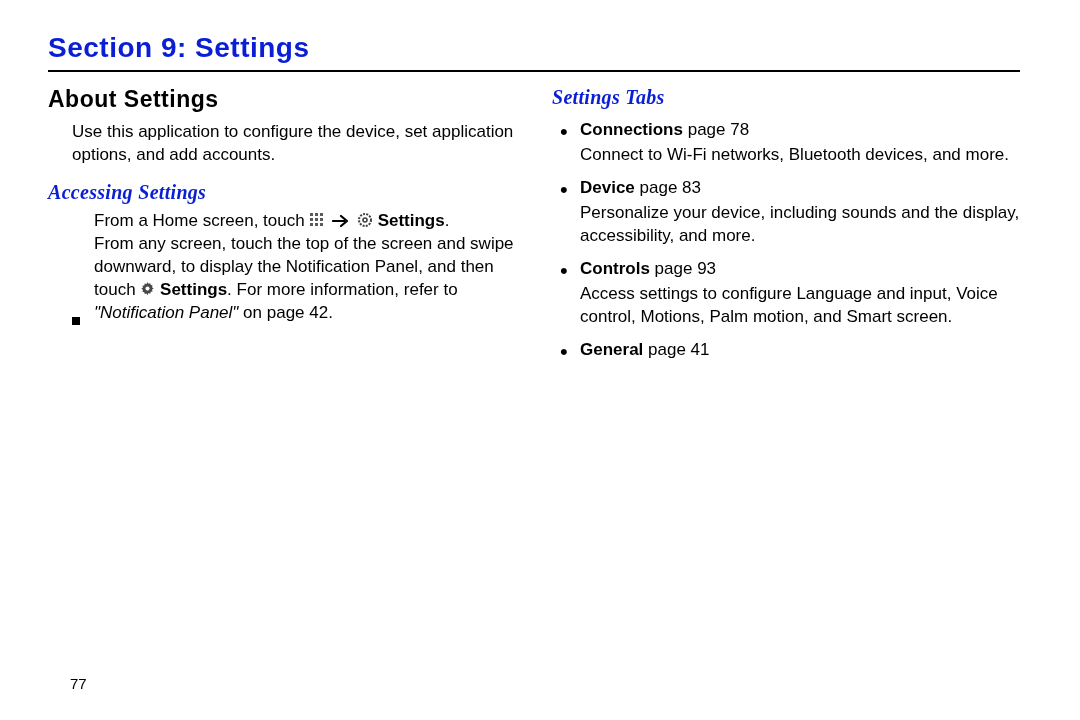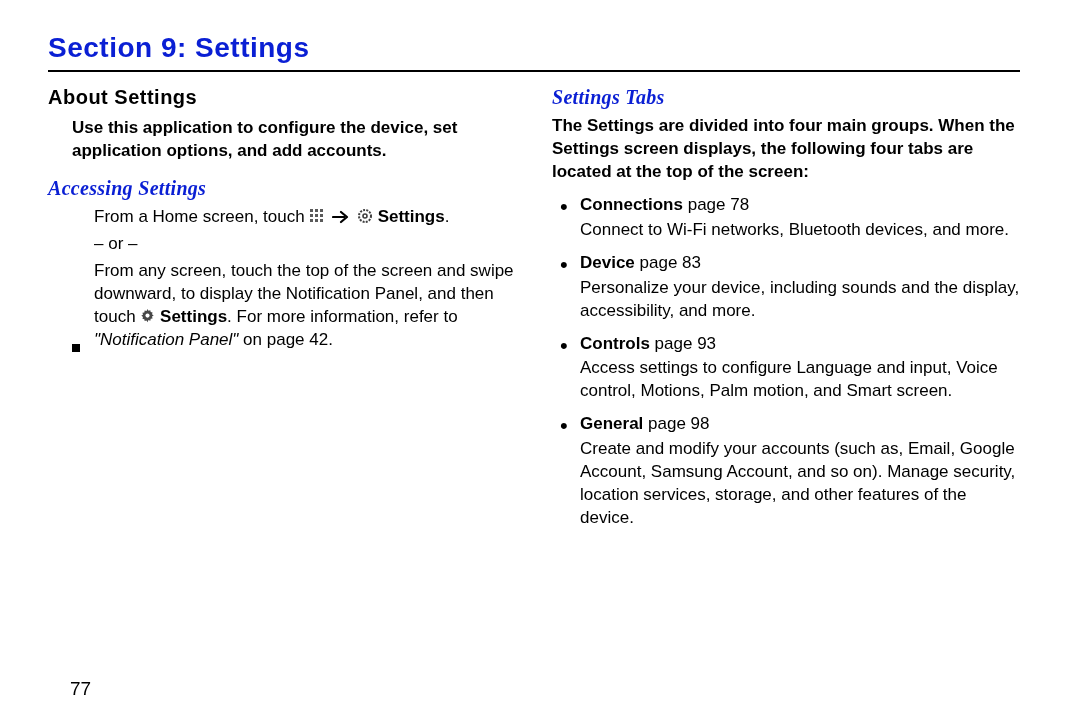--- a/index.html
+++ b/index.html
@@ -34,39 +34,39 @@
     display: flex;
     gap: 36px;
   }
   .col {
     flex: 1 1 0;
     min-width: 0;
   }
   .h2-black {
     font-family: Arial, Helvetica, sans-serif;
     font-weight: 900;
-    font-size: 20px;
+    font-size: 23px;
     color: #000;
     margin: 0 0 8px 0;
     letter-spacing: 0.5px;
   }
   .h3-blue-it {
     font-family: Liberation Serif, serif;
     font-weight: 900;
     font-style: italic;
     font-size: 20px;
     color: #0a1fd4;
     margin: 14px 0 6px 0;
     letter-spacing: 0.3px;
   }
   p, li, .body {
     font-size: 17px;
     line-height: 1.35;
   }
-  p { margin: 4px 0; font-weight: bold; }
+  p { margin: 4px 0; }
   .indent-1 { margin-left: 24px; }
   .sq-bullet-row {
     display: flex;
     align-items: flex-end;
     margin: 4px 0 2px 24px;
   }
   .sq-bullet {
     display: inline-block;
     width: 8px;
     height: 8px;
@@ -98,23 +98,23 @@
   }
   .or-line {
     margin: 4px 0 4px 0;
   }
   .icon {
     display: inline-block;
     vertical-align: -2px;
   }
   .page-num {
     position: absolute;
-    bottom: 20px;
+    bottom: 28px;
     left: 70px;
-    font-size: 19px;
+    font-size: 15px;
   }
   b { font-weight: 700; }
   i.ref { font-style: italic; }
 </style>
 </head>
 <body>
 
 <div class="page">
 
   <h1 class="section-title">Section 9: Settings</h1>
@@ -152,57 +152,54 @@
               <path d="M1 7 H12 M9 2 L15 7 L9 12" stroke="#000" stroke-width="2.2" fill="none" stroke-linecap="round" stroke-linejoin="round"></path>
             </svg>
             
             <svg class="icon" width="16" height="16" viewBox="0 0 16 16">
               <circle cx="8" cy="8" r="6" fill="none" stroke="#404040" stroke-width="2" stroke-dasharray="2 1.2"></circle>
               <circle cx="8" cy="8" r="2" fill="none" stroke="#404040" stroke-width="1.6"></circle>
             </svg>
             <b>Settings</b><span>.</span>
           </div>
 
-          <div class="or-line">– or –</div>
 
           <div>
             <span>From any screen, touch the top of the screen and swipe downward, to display the Notification Panel, and then touch </span>
             
             <svg class="icon" width="15" height="15" viewBox="0 0 16 16">
               <g fill="#333">
                 <path d="M8 0l1 1.8 2-.6.4 2 2 .4-.6 2L14.6 7l-1.8 1 .6 2-2 .4-.4 2-2-.6L8 14l-1-1.8-2 .6-.4-2-2-.4.6-2L1.4 7l1.8-1-.6-2 2-.4.4-2 2 .6L8 0z" opacity="0.9"></path>
                 <circle cx="8" cy="7" r="2.2" fill="#fff"></circle>
               </g>
             </svg>
             <b>Settings</b><span>. For more information, refer to </span><i class="ref">"Notification Panel"</i><span> on page 42.</span>
           </div>
         </div>
       </div>
     </div>
 
     <div class="col">
       <h3 class="h3-blue-it" style="margin-top:0;">Settings Tabs</h3>
-      <p class="body">The Settings are divided into four main groups. When the Settings screen displays, the following four tabs are located at the top of the screen:</p>
 
       <ul class="round-list">
         <li>
           <b>Connections</b><span> page 78</span>
           <span class="desc">Connect to Wi-Fi networks, Bluetooth devices, and more.</span>
         </li>
         <li>
           <b>Device</b><span> page 83</span>
           <span class="desc">Personalize your device, including sounds and the display, accessibility, and more.</span>
         </li>
         <li>
           <b>Controls</b><span> page 93</span>
           <span class="desc">Access settings to configure Language and input, Voice control, Motions, Palm motion, and Smart screen.</span>
         </li>
         <li>
-          <b>General</b><span> page 98</span>
-          <span class="desc">Create and modify your accounts (such as, Email, Google Account, Samsung Account, and so on). Manage security, location services, storage, and other features of the device.</span>
+          <b>General</b><span> page 41</span>
         </li>
       </ul>
     </div>
 
   </div>
 
   <div class="page-num">77</div>
 </div>
 
 </body></html>

